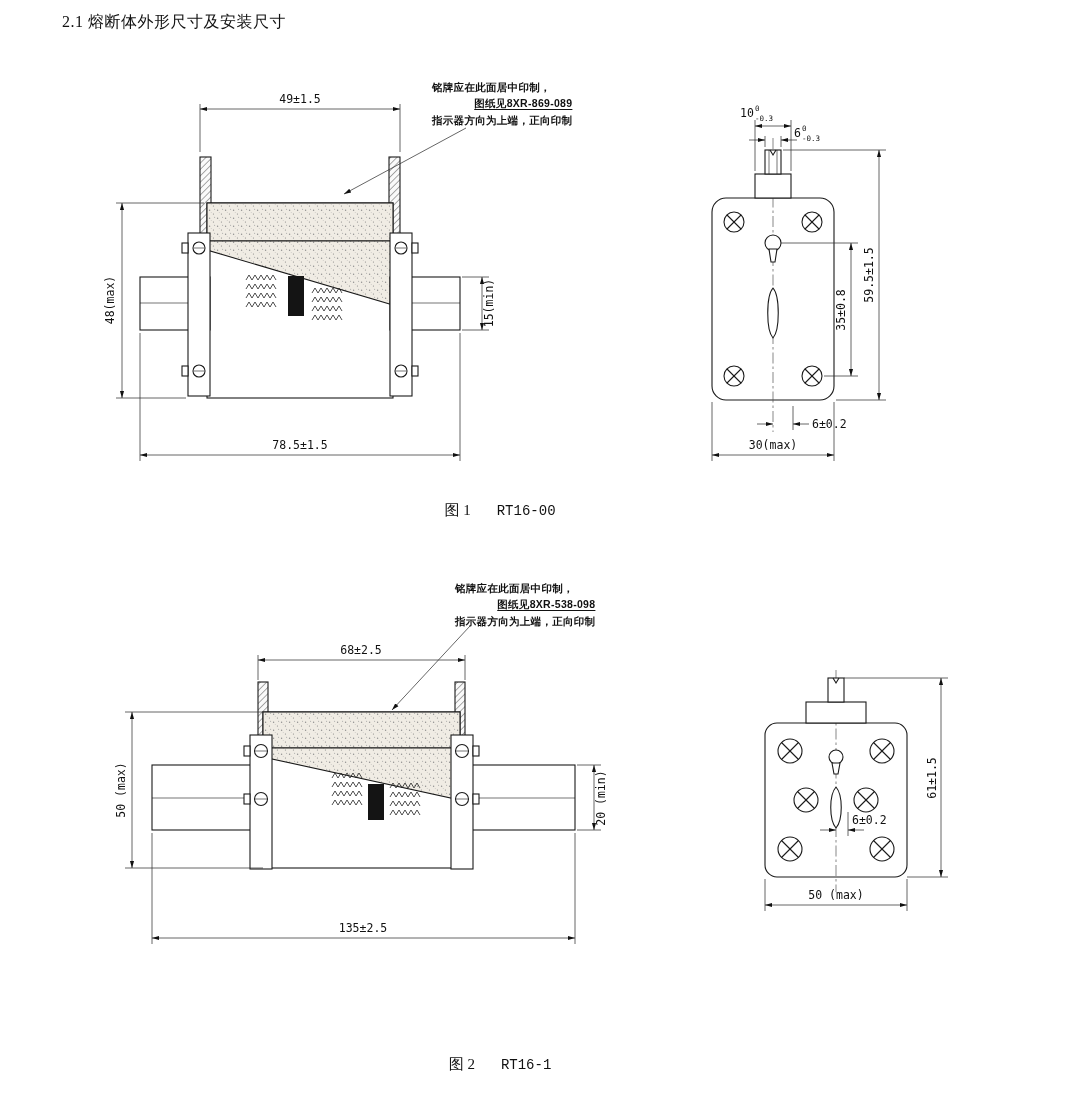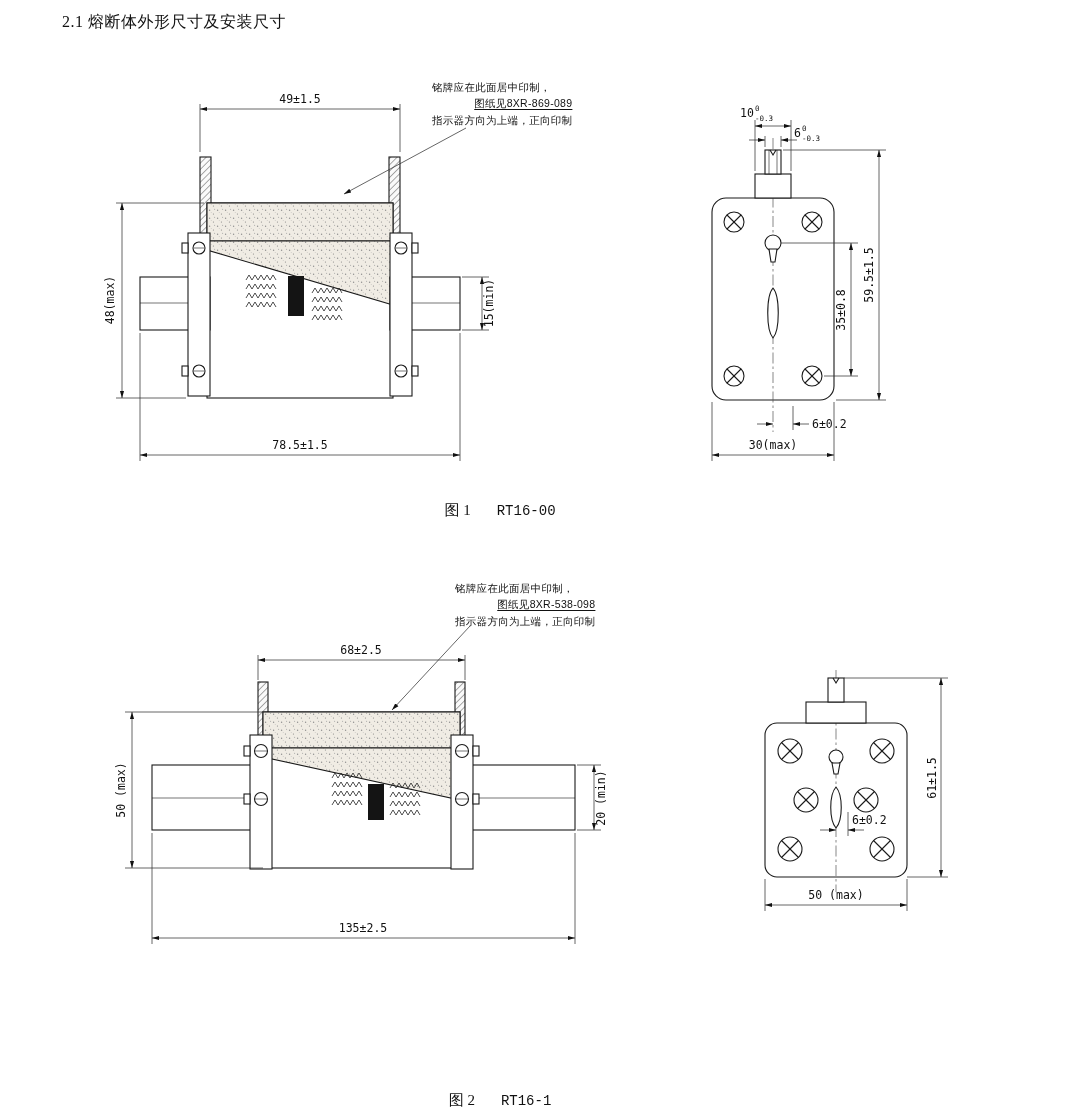--- a/index.html
+++ b/index.html
@@ -2,21 +2,21 @@
 <html><head>
 <meta charset="utf-8">
 <style>
   * { margin:0; padding:0; box-sizing:border-box; }
   html,body { background:#ffffff; }
   .page { position:relative; width:1022px; height:1115px; background:#ffffff; overflow:hidden;
           font-family:"Liberation Sans", sans-serif; color:#111; }
   .title { position:absolute; left:62px; top:12px; font-family:"Liberation Serif", serif;
            font-size:16px; letter-spacing:.5px; color:#111; }
   svg.draw { position:absolute; left:0; top:0; }
-  .note { position:absolute; font-size:10.5px; font-weight:400; line-height:1.55;
+  .note { position:absolute; font-size:10.5px; font-weight:700; line-height:1.55;
           letter-spacing:.3px; color:#111; font-family:"Liberation Sans", sans-serif; }
   .note .u { text-decoration:underline; text-underline-offset:2px;text-align:right; }
   .caption { position:absolute; width:240px; text-align:center;
              font-family:"Liberation Serif", serif; font-size:15px; color:#111; }
   .caption .model { margin-left:26px; font-family:"Liberation Mono", monospace; font-size:14px; }
   .dim  { stroke:#333; stroke-width:.75; fill:none; }
   .cl   { stroke:#555; stroke-width:.7; fill:none; stroke-dasharray:11 3 2.5 3; }
   .obj  { stroke:#1a1a1a; stroke-width:1.1; fill:none; }
   .objw { stroke:#1a1a1a; stroke-width:1.1; fill:#ffffff; }
   .objs { stroke:#1a1a1a; stroke-width:1.1; } 
@@ -332,17 +332,17 @@
 
   <div class="note" style="left:455px; top:580px;">
     <div>铭牌应在此面居中印制，</div>
     <div class="u">图纸见8XR-538-098</div>
     <div>指示器方向为上端，正向印制</div>
   </div>
 
   <div class="caption" style="left:380px; top:501px;text-align:center;">
     <span>图 1</span><span class="model">RT16-00</span>
   </div>
-  <div class="caption" style="left:380px; top:1055px;margin-top:36px;">
+  <div class="caption" style="left:380px; top:1055px;">
     <span>图 2</span><span class="model">RT16-1</span>
   </div>
 
 </div>
 
 </body></html>

